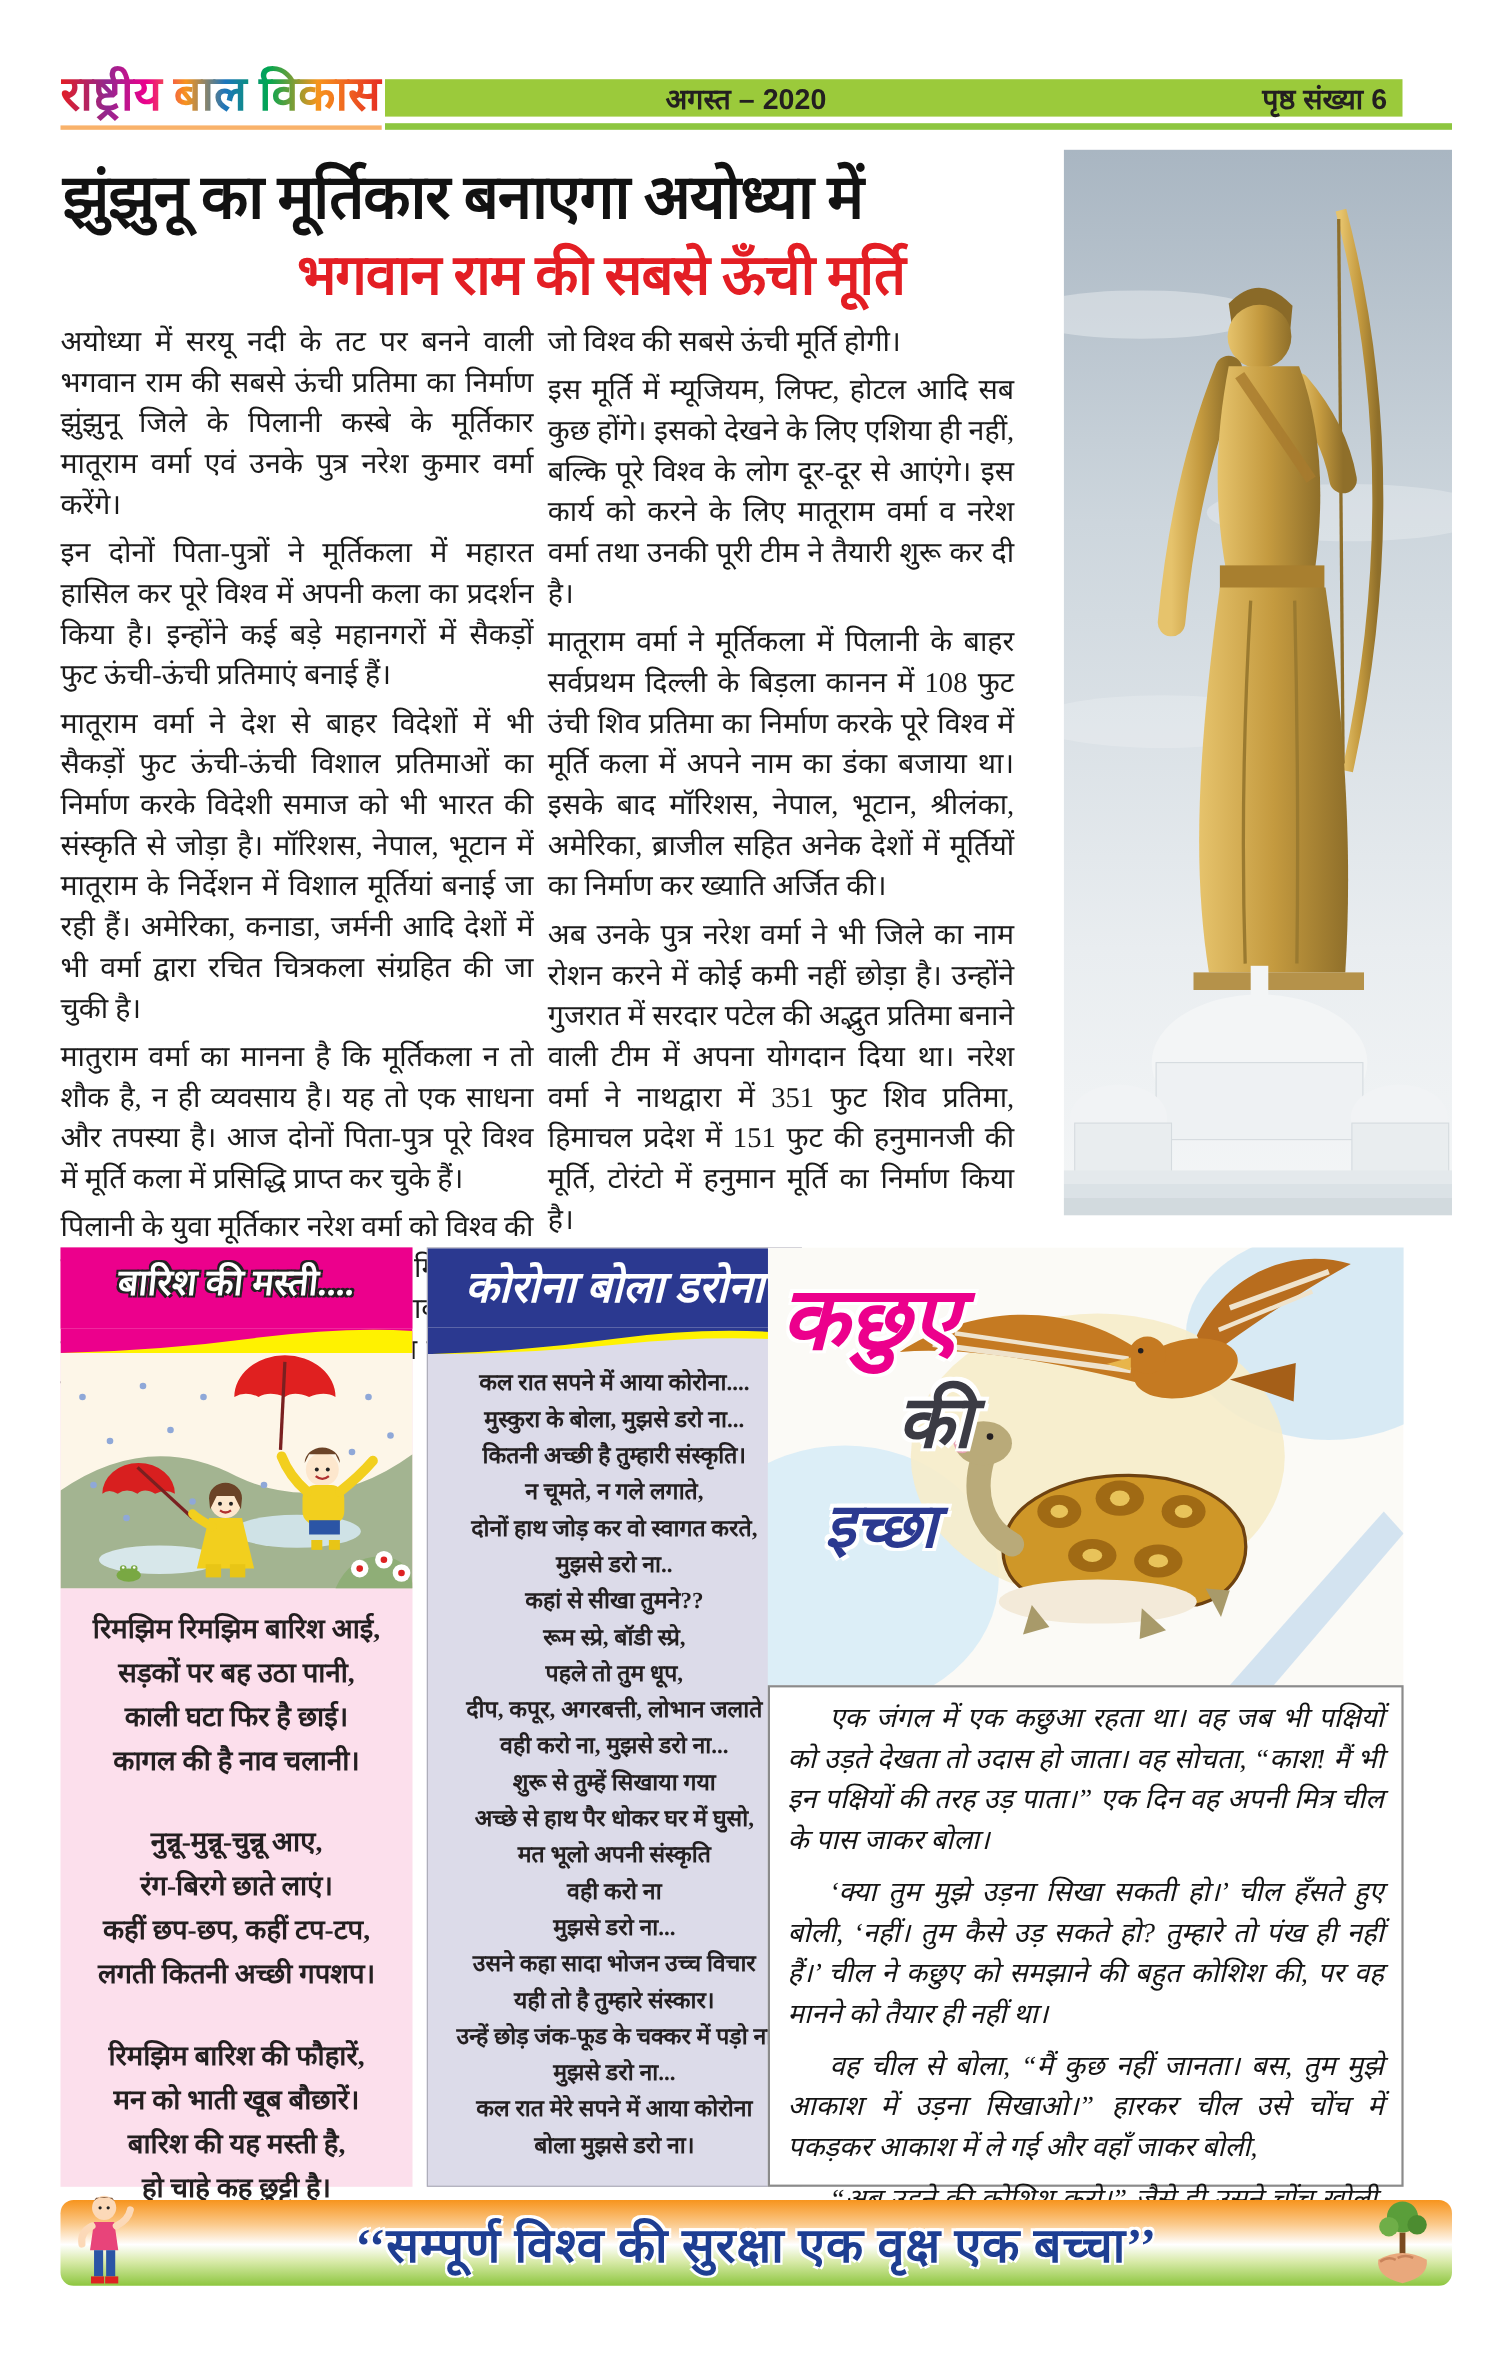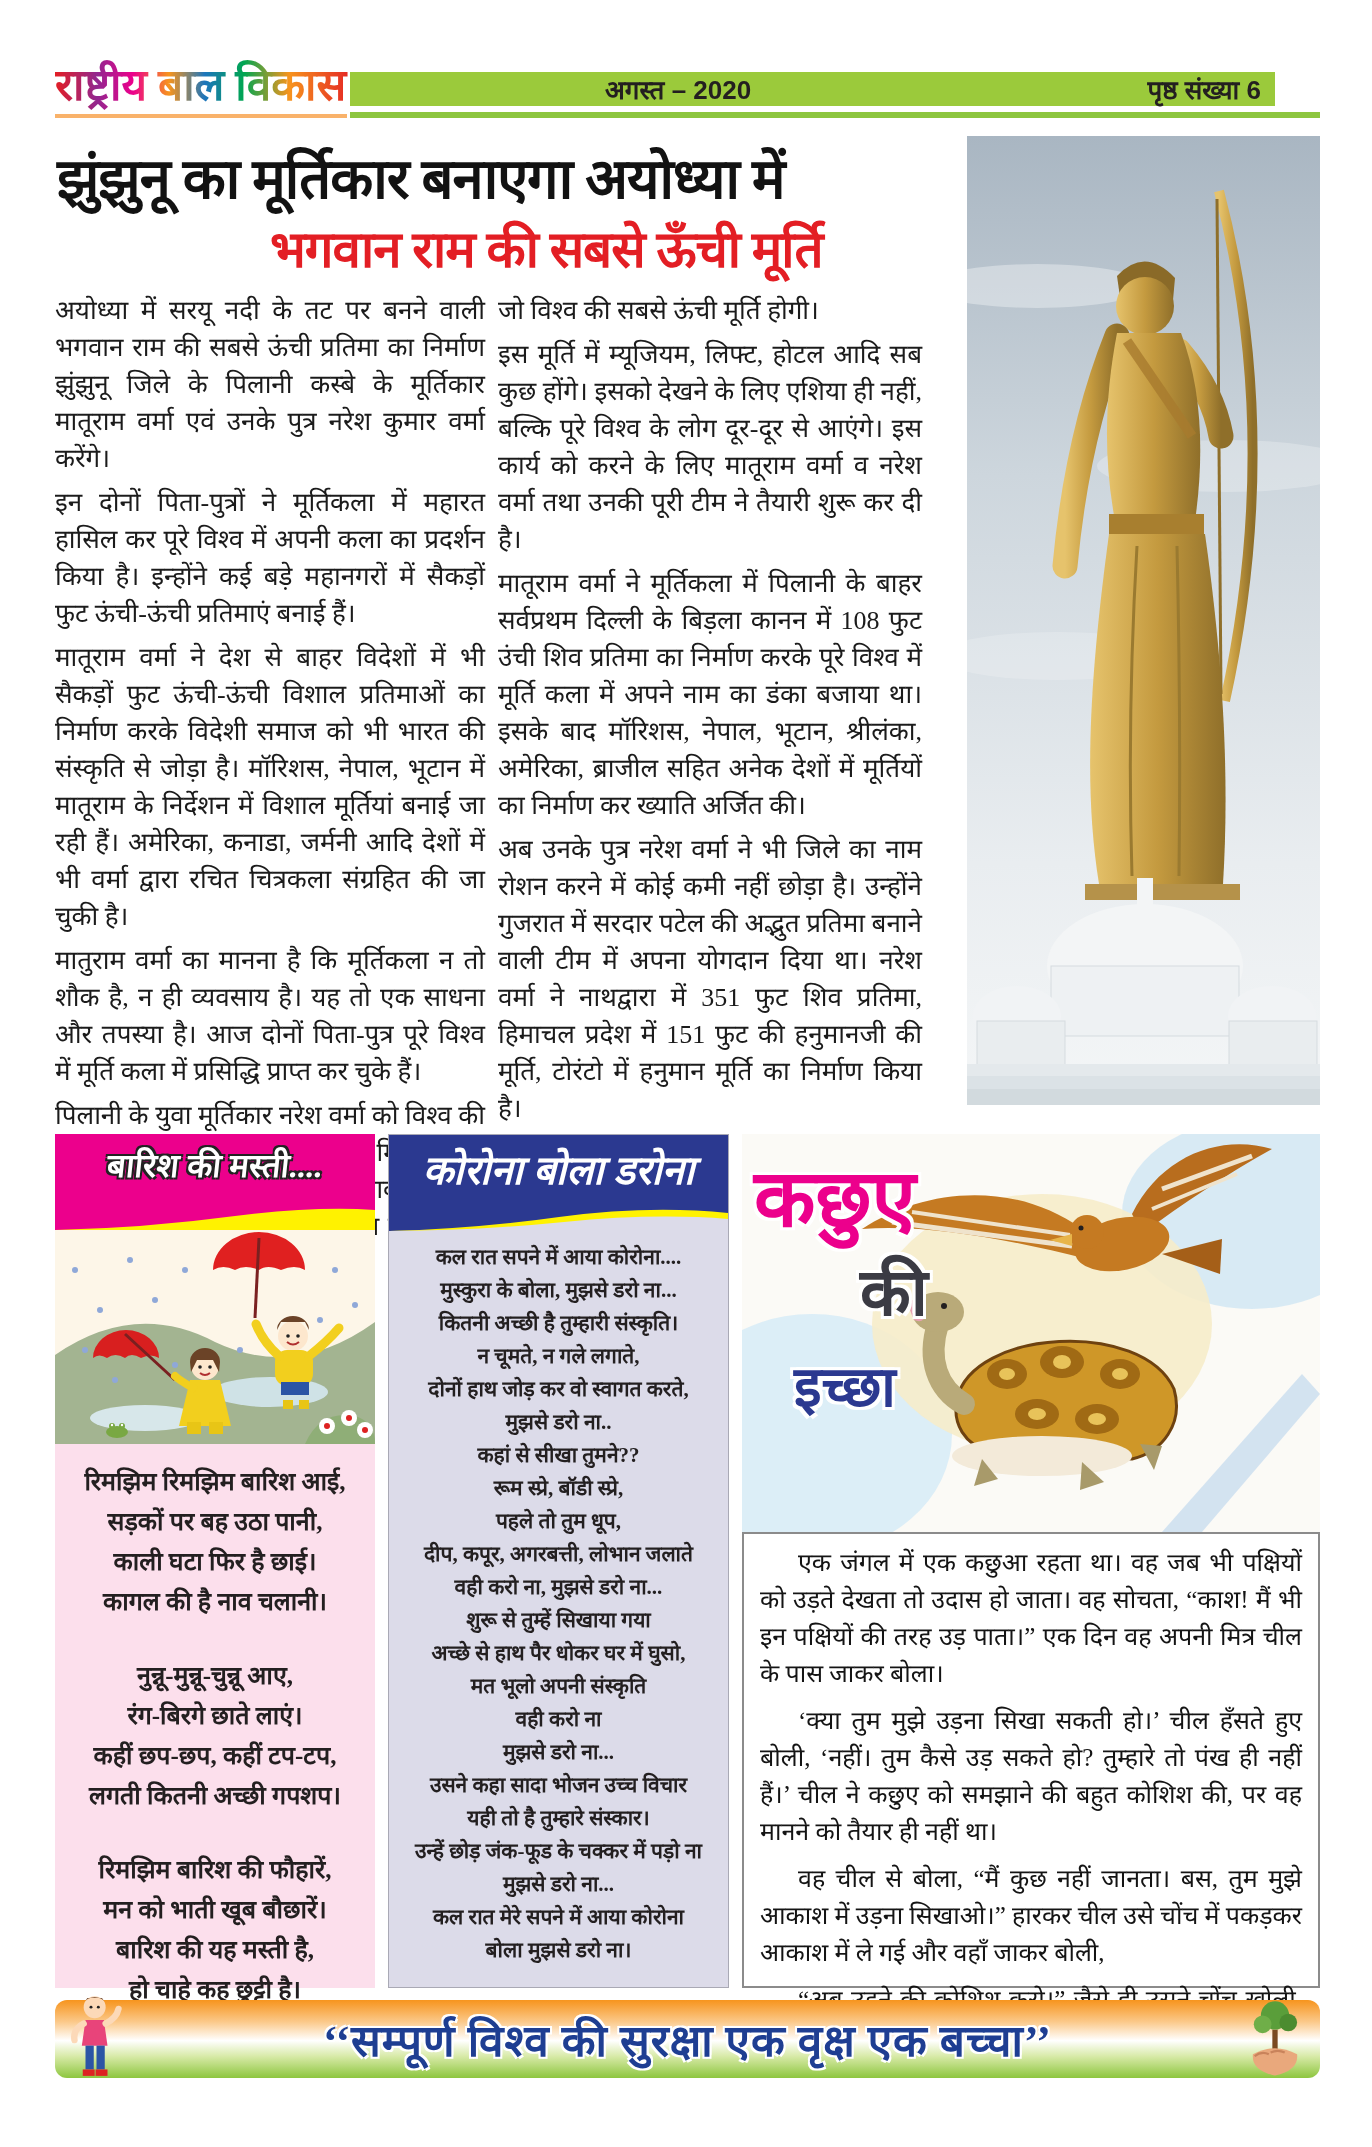--- a/index.html
+++ b/index.html
@@ -35,21 +35,21 @@
       transform:skewX(-6deg);
       text-shadow:-2px -2px 0 #222,2px -2px 0 #222,-2px 2px 0 #222,2px 2px 0 #222;}
   .box1-wave{display:block;}
   .box1-illu{display:block;}
   .rain-poem{padding-top:18px;text-align:center;font-size:25px;font-weight:bold;color:#231f20;line-height:40px;}
   .rain-poem .stanza{margin-bottom:34px;}
   .box2{position:absolute;left:388px;top:1134px;width:341px;height:854px;background:#dcdbe9;border:1px solid #a9a9b5;box-sizing:border-box;}
   .box2-head{position:relative;width:100%;height:72px;background:#2b3990;}
   .box2-title{position:absolute;left:0;right:0;top:6px;text-align:center;font-size:40px;font-weight:bold;font-style:italic;color:#ffffff;}
   .corona-poem{padding-top:10px;text-align:center;font-size:21px;font-weight:bold;color:#231f20;line-height:33px;}
-  .box3{position:absolute;left:742px;top:1134px;width:578px;height:854px;}
+  .box3{position:absolute;left:698px;top:1134px;width:578px;height:854px;font-style:italic;}
   .box3-illu{position:absolute;left:0;top:0;width:578px;height:398px;}
   .t1{position:absolute;left:12px;top:6px;font-size:80px;font-weight:bold;color:#ec008c;
       text-shadow:-3px -3px 0 #fff,3px -3px 0 #fff,-3px 3px 0 #fff,3px 3px 0 #fff;}
   .t2{position:absolute;left:118px;top:110px;font-size:66px;font-weight:bold;color:#3b3b44;
       text-shadow:-3px -3px 0 #fff,3px -3px 0 #fff,-3px 3px 0 #fff,3px 3px 0 #fff;}
   .t3{position:absolute;left:52px;top:212px;font-size:56px;font-weight:bold;color:#2b3990;
       text-shadow:-3px -3px 0 #fff,3px -3px 0 #fff,-3px 3px 0 #fff,3px 3px 0 #fff;}
   .story{position:absolute;left:0;top:398px;width:578px;height:456px;box-sizing:border-box;
          border:2px solid #8b8b8b;background:#ffffff;padding:10px 16px;
          font-size:25px;line-height:37px;color:#141414;text-align:justify;}

